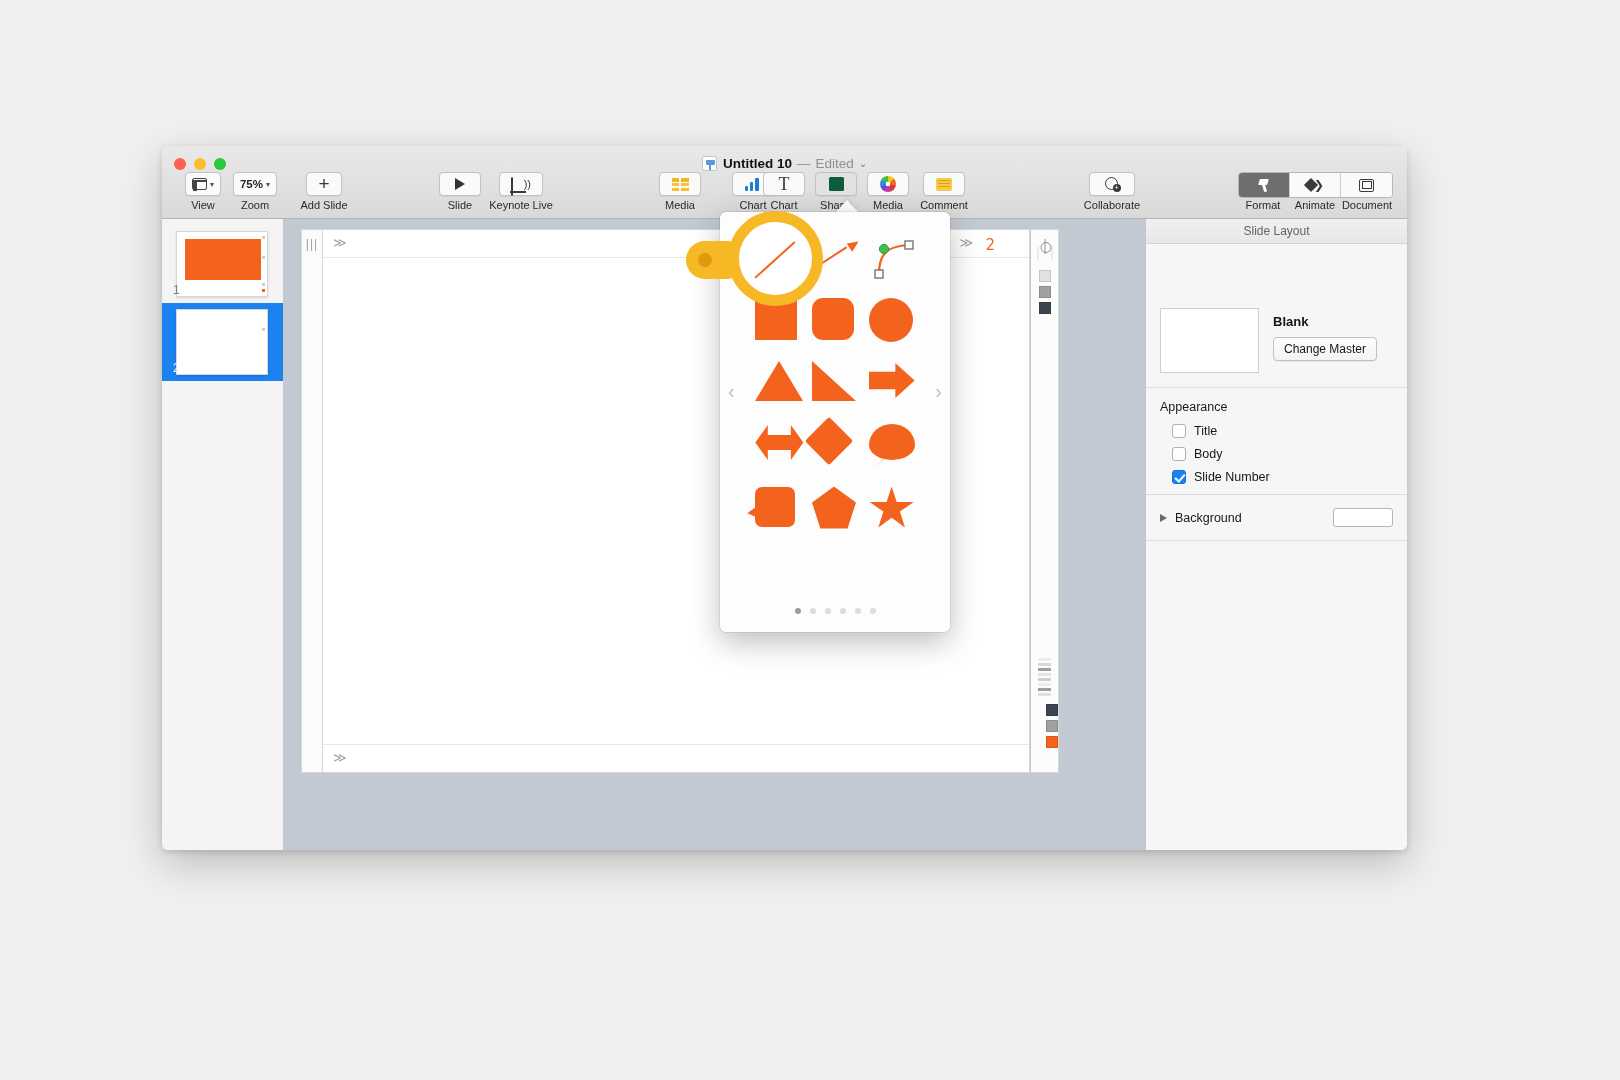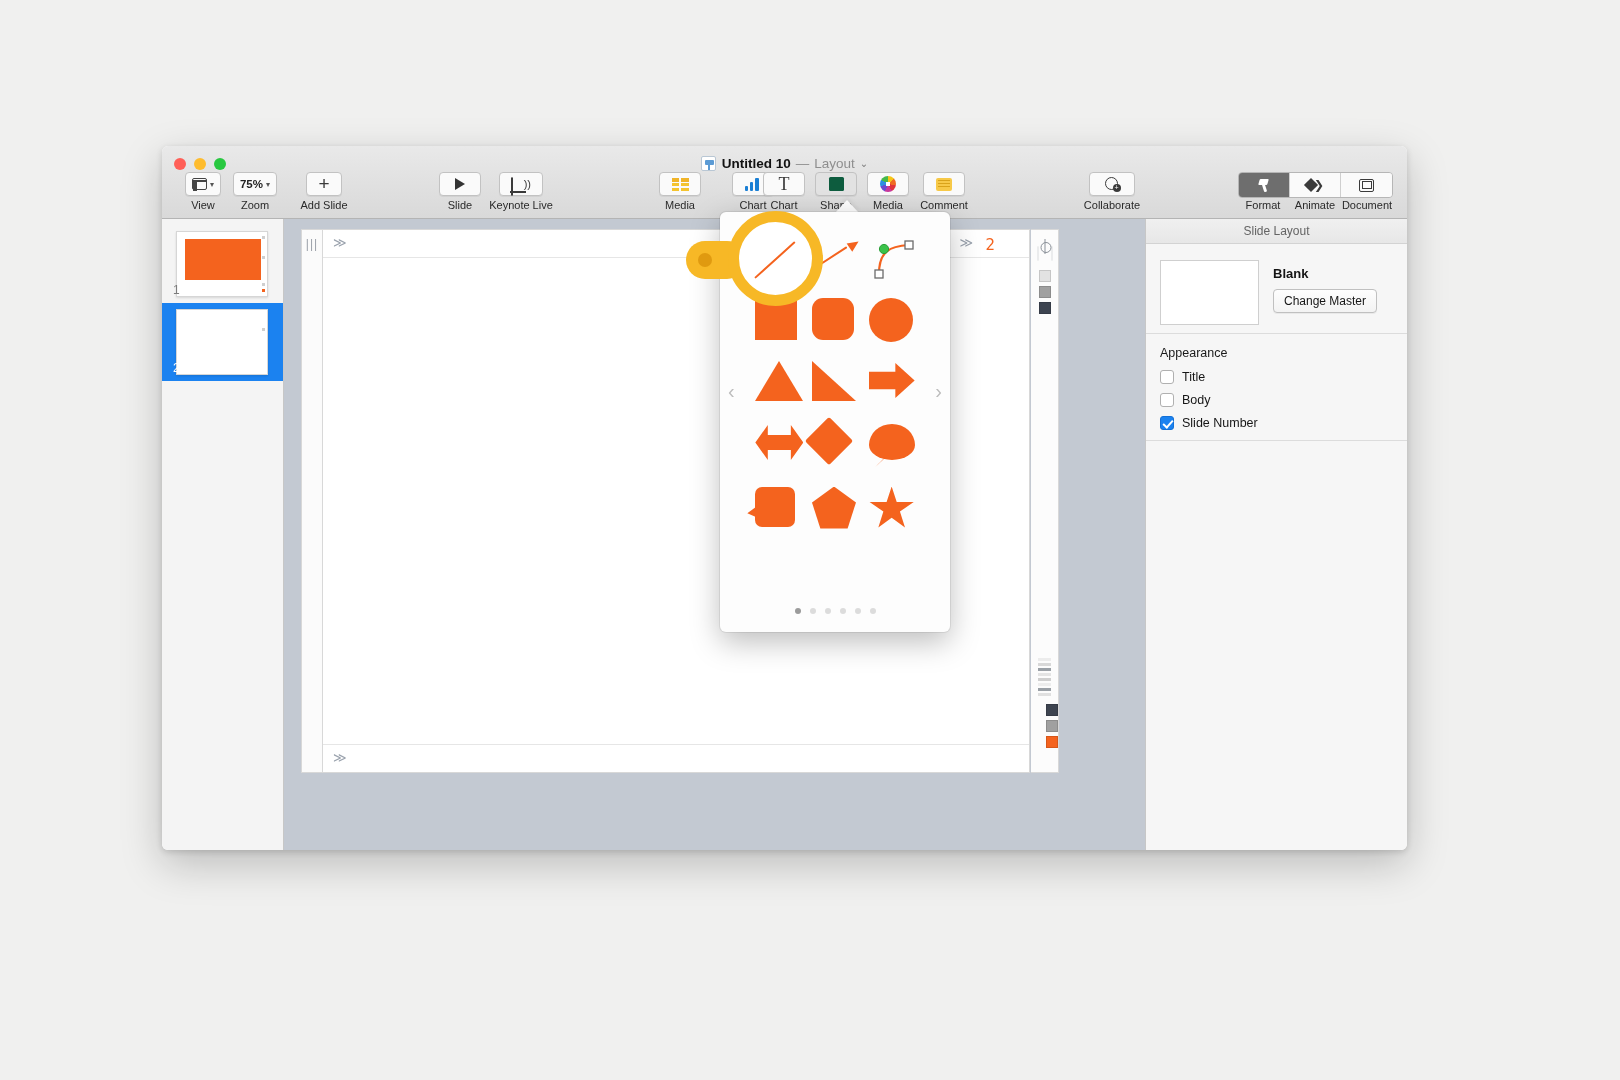--- a/index.html
+++ b/index.html
@@ -162,33 +162,33 @@
   .target::after{content:"";position:absolute;left:7px;top:0;width:1.3px;height:15px;background:#8b9199;box-shadow:-7px 7px 0 -0.35px #8b9199, 7px 7px 0 -0.35px #8b9199;}
   .sw { position:absolute; left:50%; transform:translateX(-50%); width:12px;height:12px; border:1px solid rgba(0,0,0,.12); }
   .palette { position:absolute; left:0; right:0; bottom: 24px; display:flex; flex-direction:column; align-items:center; gap:2px; }
   .pline { width: 13px; height: 3px; }
 
   
   .inspector { width: 262px; background: #f6f6f6; border-left: 1px solid #c7c7c7; }
   .insp-title { height: 25px; display:flex; align-items:center; justify-content:center;
     font-size: 12px; color: #646464; background: linear-gradient(to bottom,#f0f0f0,#e7e7e7);
     border-bottom: 1px solid #d3d3d3; }
-  .master-row { display: flex; padding: 16px 14px 8px 14px; gap: 14px; align-items: flex-start;
-    border-bottom: 1px solid #dcdcdc; }
+  .master-row { display: flex; padding: 16px 14px 14px 14px; gap: 14px; align-items: flex-start;
+    border-bottom: 1px solid #dcdcdc; margin-top: 48px; }
   .master-thumb { width: 99px; height: 65px; background:#fff; border:1px solid #cfcfcf; position:relative; }
   .master-name { font-size: 13px; font-weight: 700; color:#141414; margin: 6px 0 8px 0; }
   .btn {
     background: linear-gradient(to bottom,#fefefe,#f3f3f3);
     border: 1px solid #c0c0c0; border-radius: 4px;
     font-size: 12px; color: #161616; padding: 4px 10px;
     box-shadow: 0 1px 0 rgba(0,0,0,.05);
   }
   .insp-sec { padding: 12px 14px 10px 14px; border-bottom: 1px solid #dcdcdc; }
   .sec-head { font-size: 12.5px; color: #1a1a1a; margin-bottom: 10px; }
-  .chk-row { display: flex; gap: 8px; margin-bottom: 9px; }
+  .chk-row { display: flex; gap: 8px; margin-bottom: 9px; margin-left: 12px; }
   .chk { width: 14px; height: 14px; border: 1px solid #b0b0b0; border-radius: 3px; background: #fff; }
   .chk.on { background: #1b82f0; border-color: #1470d6; position: relative; }
   .chk.on::after { content:""; position:absolute; left:4px; top:1px; width:4px; height:8px;
     border: solid #fff; border-width: 0 2px 2px 0; transform: rotate(42deg); }
   .chk-lbl { font-size: 12.5px; color: #161616; }
   .bg-row { display:flex; align-items:center; justify-content:space-between; padding: 13px 14px; border-bottom:1px solid #dcdcdc; }
   .disc { display:flex; align-items:center; gap:8px; font-size:12.5px; color:#161616; }
   .tri { width:0;height:0;border-left:7px solid #6a6a6a;border-top:4.5px solid transparent;border-bottom:4.5px solid transparent; }
   .well { width: 60px; height: 19px; background:#fff; border:1px solid #b6b6b6; border-radius:3px; }
   .edit-master-wrap { padding: 16px 14px; }
@@ -288,21 +288,21 @@
       <div class="traffic">
         <div class="tl r"></div>
         <div class="tl y"></div>
         <div class="tl g"></div>
       </div>
 
       <div class="doctitle">
         <span class="kicon"></span>
         <span class="tname">Untitled 10</span>
         <span class="tedit">—</span>
-        <span class="tedit">Layout</span>
+        <span class="tedit">Edited</span>
         <span class="tchev">⌄</span>
       </div>
 
       <div class="tbrow">
 
         <div class="tbitem" style="left:12px">
           <div class="tbbtn">
             <span class="ic-view"></span>
             <span class="chev-d">▾</span>
           </div>
@@ -511,20 +511,27 @@
           <div class="chk-row">
             <span class="chk"></span>
             <span class="chk-lbl">Body</span>
           </div>
           <div class="chk-row" style="margin-bottom:0">
             <span class="chk on"></span>
             <span class="chk-lbl">Slide Number</span>
           </div>
         </div>
 
+        <div class="bg-row">
+          <span class="disc">
+            <span class="tri"></span>
+            <span>Background</span>
+          </span>
+          <span class="well"></span>
+        </div>
 
       </div>
 
     </div>
   </div>
 
   <div class="pop-arrow"></div>
   <div class="popover">
 
     <span class="pop-nav l">‹</span>

